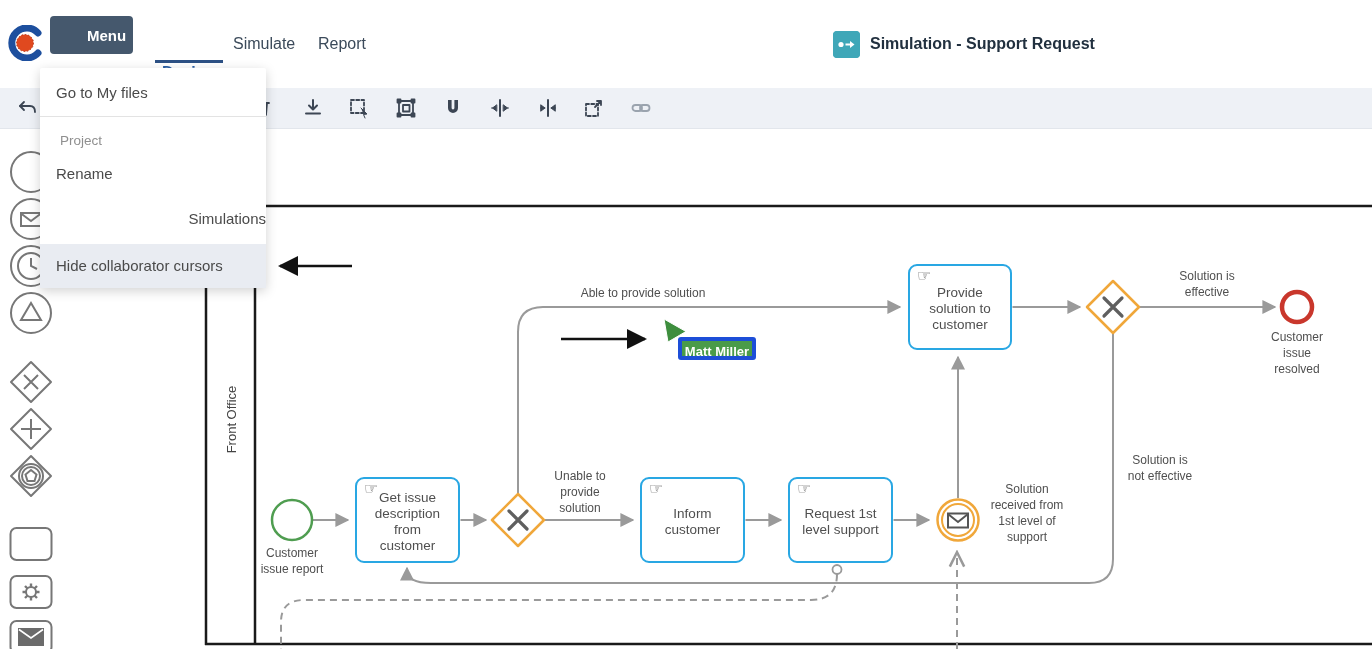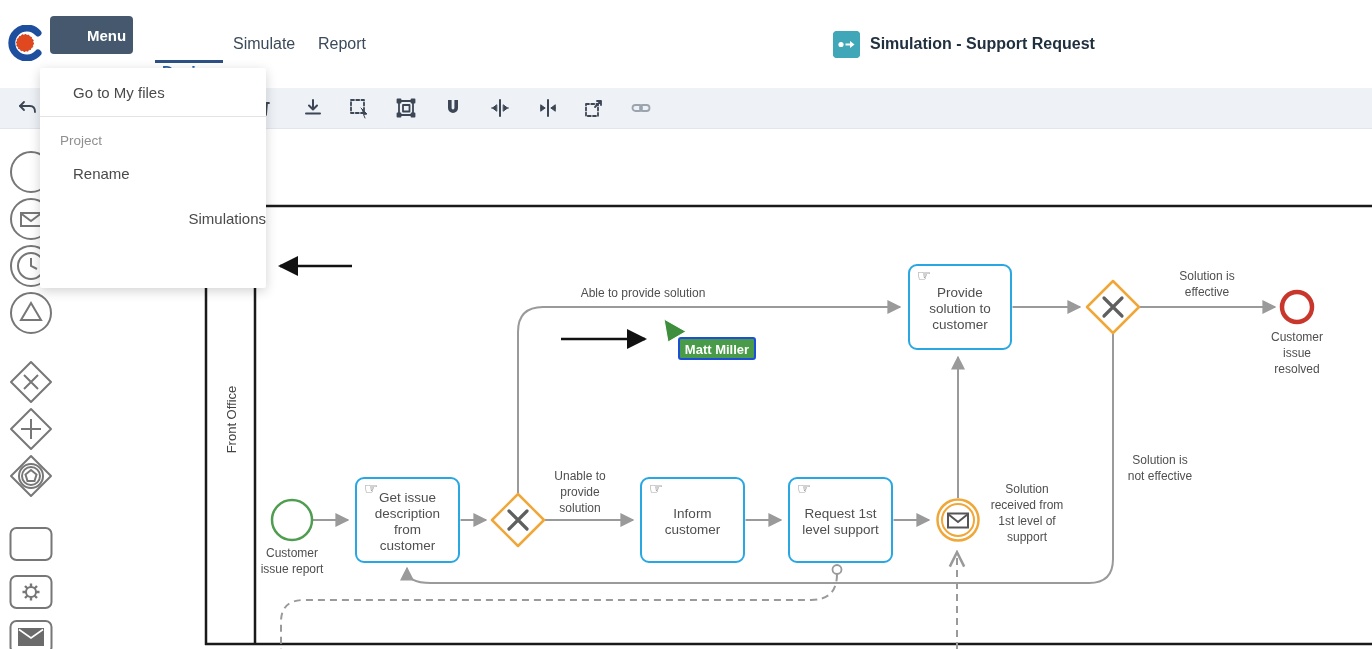--- a/index.html
+++ b/index.html
@@ -43,29 +43,29 @@
   .task .txt{white-space:pre-line;text-align:center;font-size:13.5px;line-height:16px;color:#4f4f4f;margin-top:4px;}
   .task .hand{position:absolute;top:2px;left:7px;font-size:16px;color:#555;line-height:16px;}
   .lbl{
     position:absolute;transform:translate(-50%,-50%);white-space:pre-line;text-align:center;
     font-size:12px;line-height:16px;color:#4f4f4f;z-index:2;
   }
   
   .collab{position:absolute;z-index:4;}
   .collab-badge{
     position:absolute;left:678px;top:337px;width:78px;height:23px;border-radius:3px;
-    background:#4a9b49;border:2px solid #1d4ed8;box-sizing:border-box;
+    background:#4a9b49;border:4px solid #1d4ed8;box-sizing:border-box;
     color:#fff;font-size:13px;font-weight:700;text-align:center;line-height:21px;z-index:4;
   }
   
   .menu-panel{
     position:absolute;left:40px;top:68px;width:226px;height:220px;background:#fff;
     box-shadow:0 3px 12px rgba(0,0,0,.18);border-radius:2px;z-index:20;
   }
-  .menu-item{position:absolute;left:0;width:100%;padding-left:33px;box-sizing:border-box;
+  .menu-item{position:absolute;left:0;width:100%;padding-left:16px;box-sizing:border-box;
     font-size:15px;color:#4a4a4a;cursor:pointer;}
   .menu-sep{position:absolute;left:0;top:48px;width:100%;height:1px;background:#e3e3e3;}
   .menu-section{position:absolute;left:0;top:58px;height:30px;line-height:30px;width:100%;
     padding-left:20px;box-sizing:border-box;font-size:13.5px;color:#8f8f8f;}
   .mi-goto{top:7px;height:36px;line-height:36px;}
   .mi-rename{top:91px;height:30px;line-height:30px;}
   .mi-sim{top:136px;height:30px;line-height:30px;text-align:right;}
   .mi-hide{top:176px;height:44px;line-height:44px;background:#e9ecf2;}
   
   .annot{position:absolute;left:0;top:0;z-index:30;pointer-events:none;}
@@ -334,20 +334,21 @@
       </svg>
   </div>
 </div>
 
 <div class="menu-panel">
   <div class="menu-item mi-goto">Go to My files</div>
   <div class="menu-sep"></div>
   <div class="menu-section">Project</div>
   <div class="menu-item mi-rename">Rename</div>
   <div class="menu-item mi-sim">Simulations</div>
+  <div class="menu-item mi-hide">Hide collaborator cursors</div>
 </div>
 
 <svg class="annot" width="1372" height="649">
   <defs>
     <marker id="arrB" viewBox="0 0 10 10" refX="9" refY="5" markerWidth="9" markerHeight="8" orient="auto">
       <path d="M0 0 L10 5 L0 10 z" fill="#111"></path>
     </marker>
   </defs>
   <path d="M352 266 L280 266" stroke="#111" stroke-width="2.5" marker-end="url(#arrB)"></path>
   <path d="M561 339 L645 339" stroke="#111" stroke-width="2.5" marker-end="url(#arrB)"></path>

